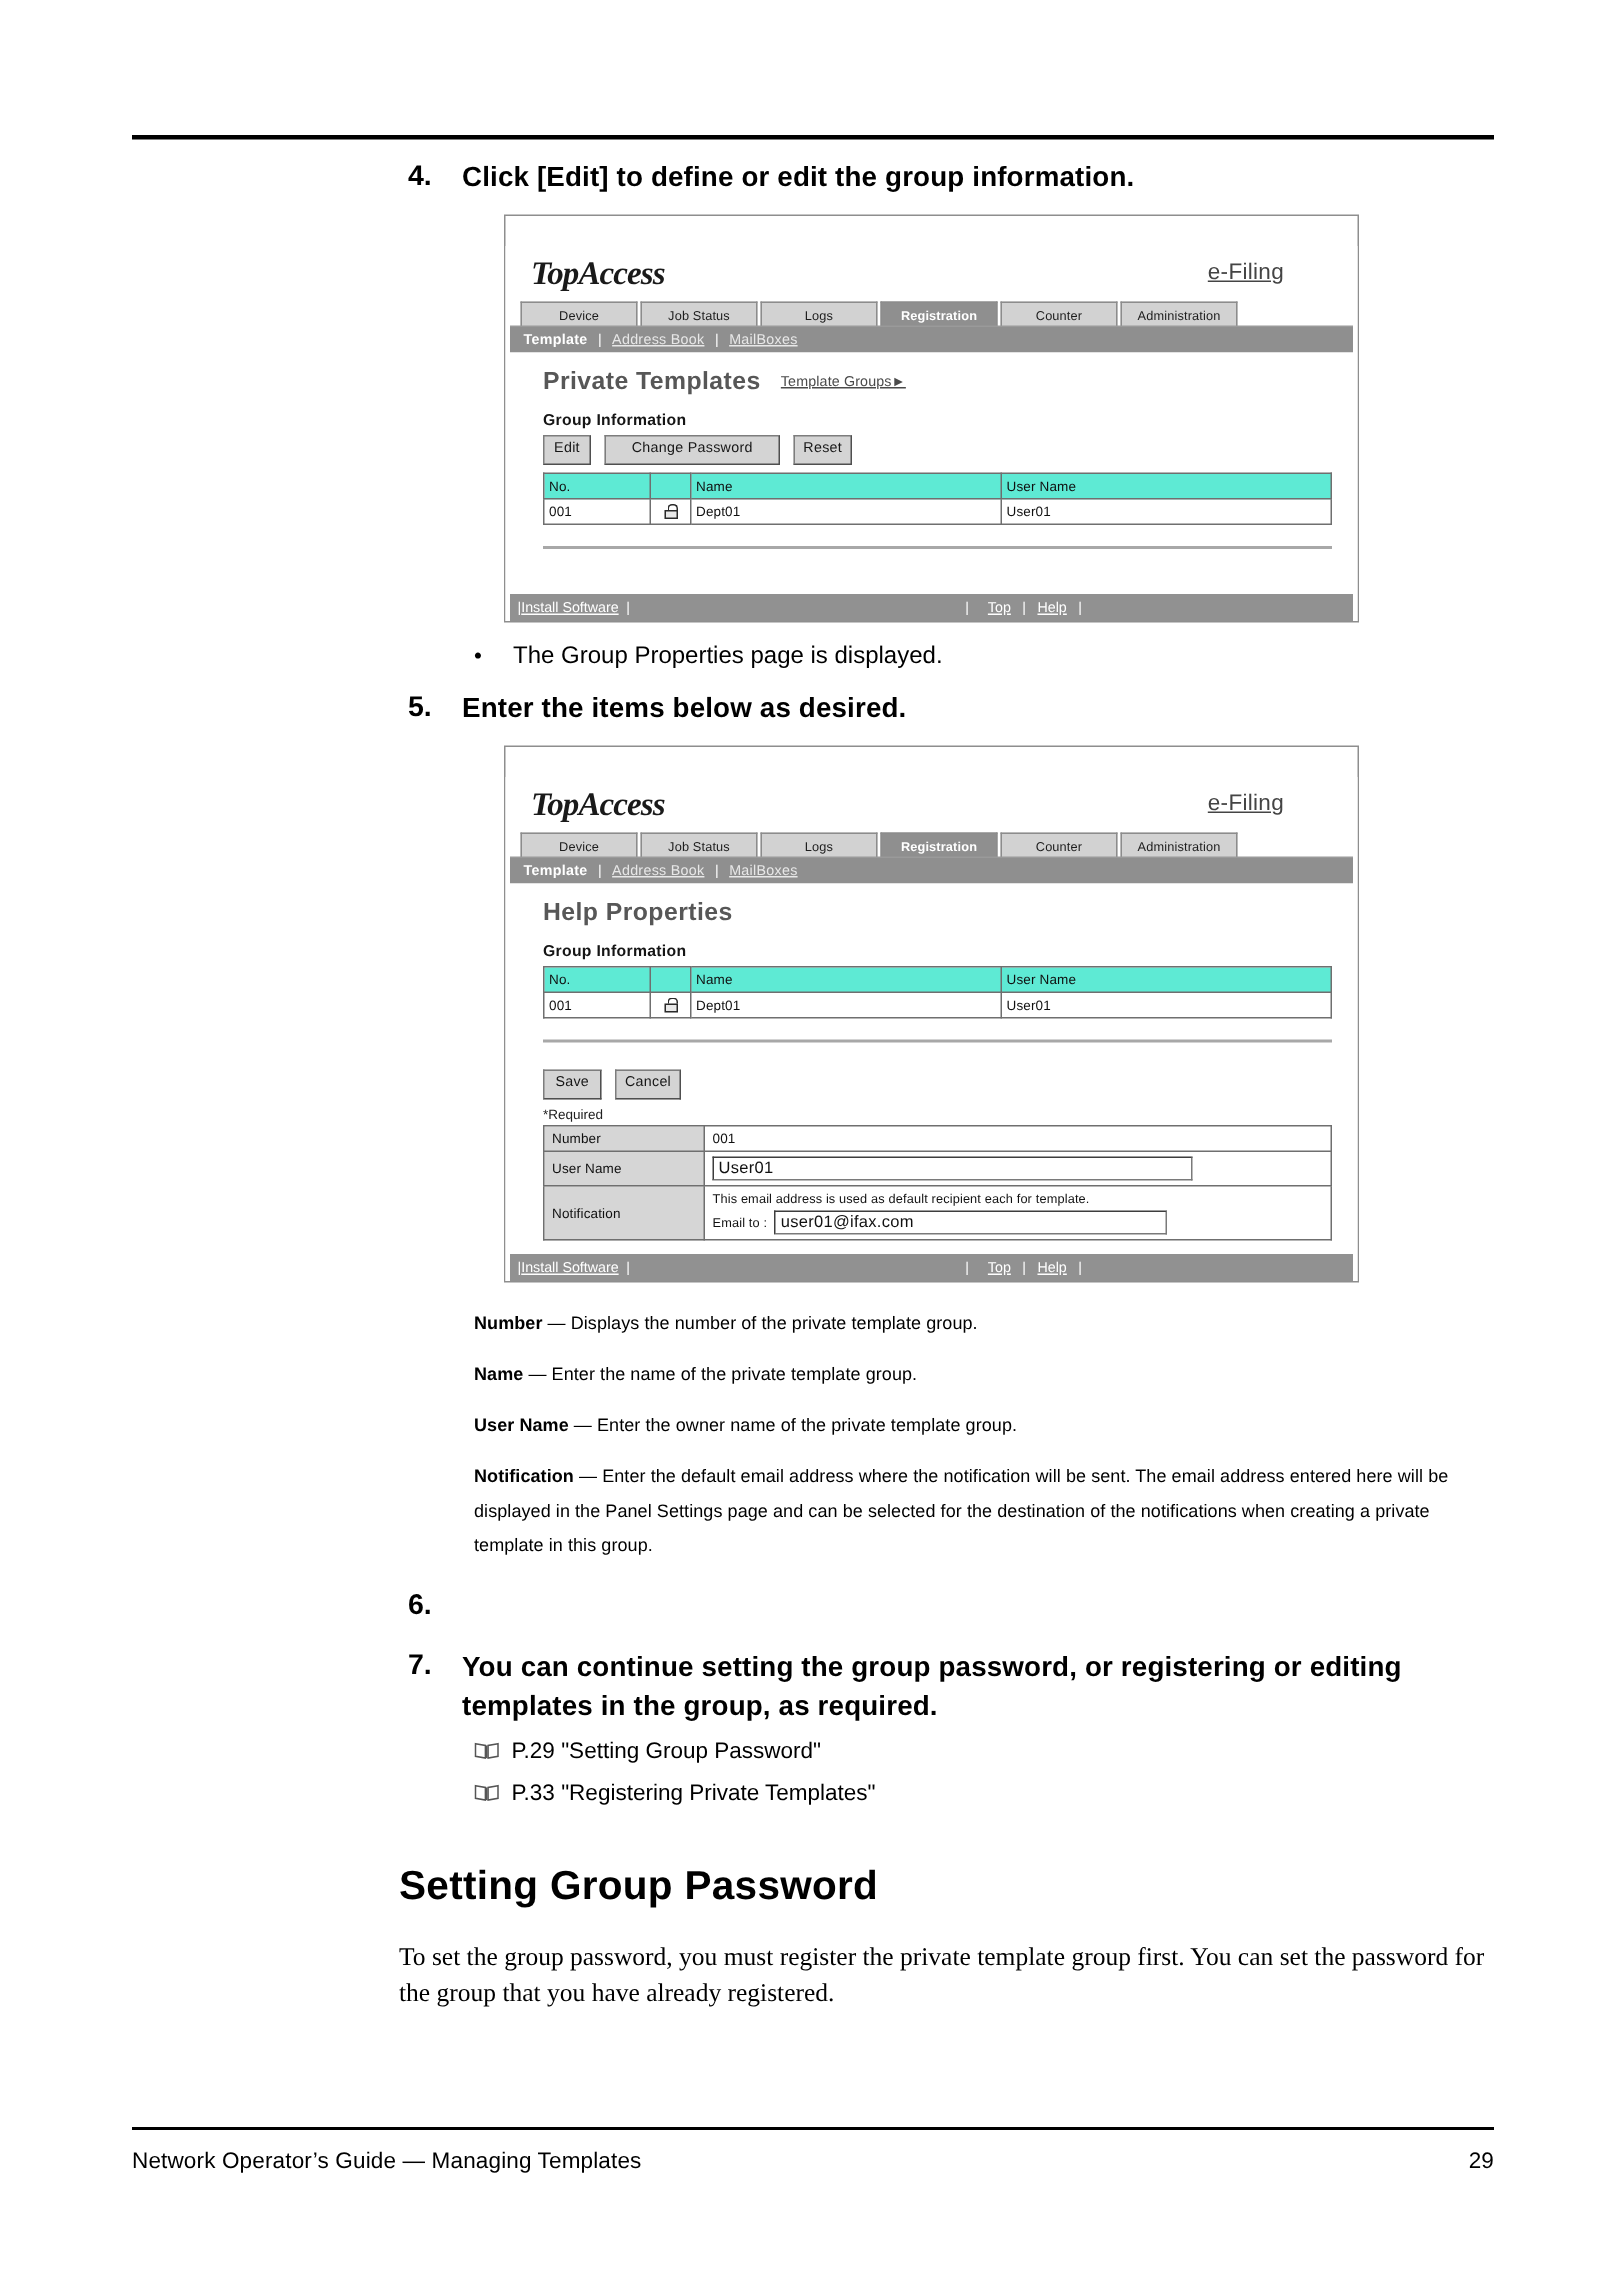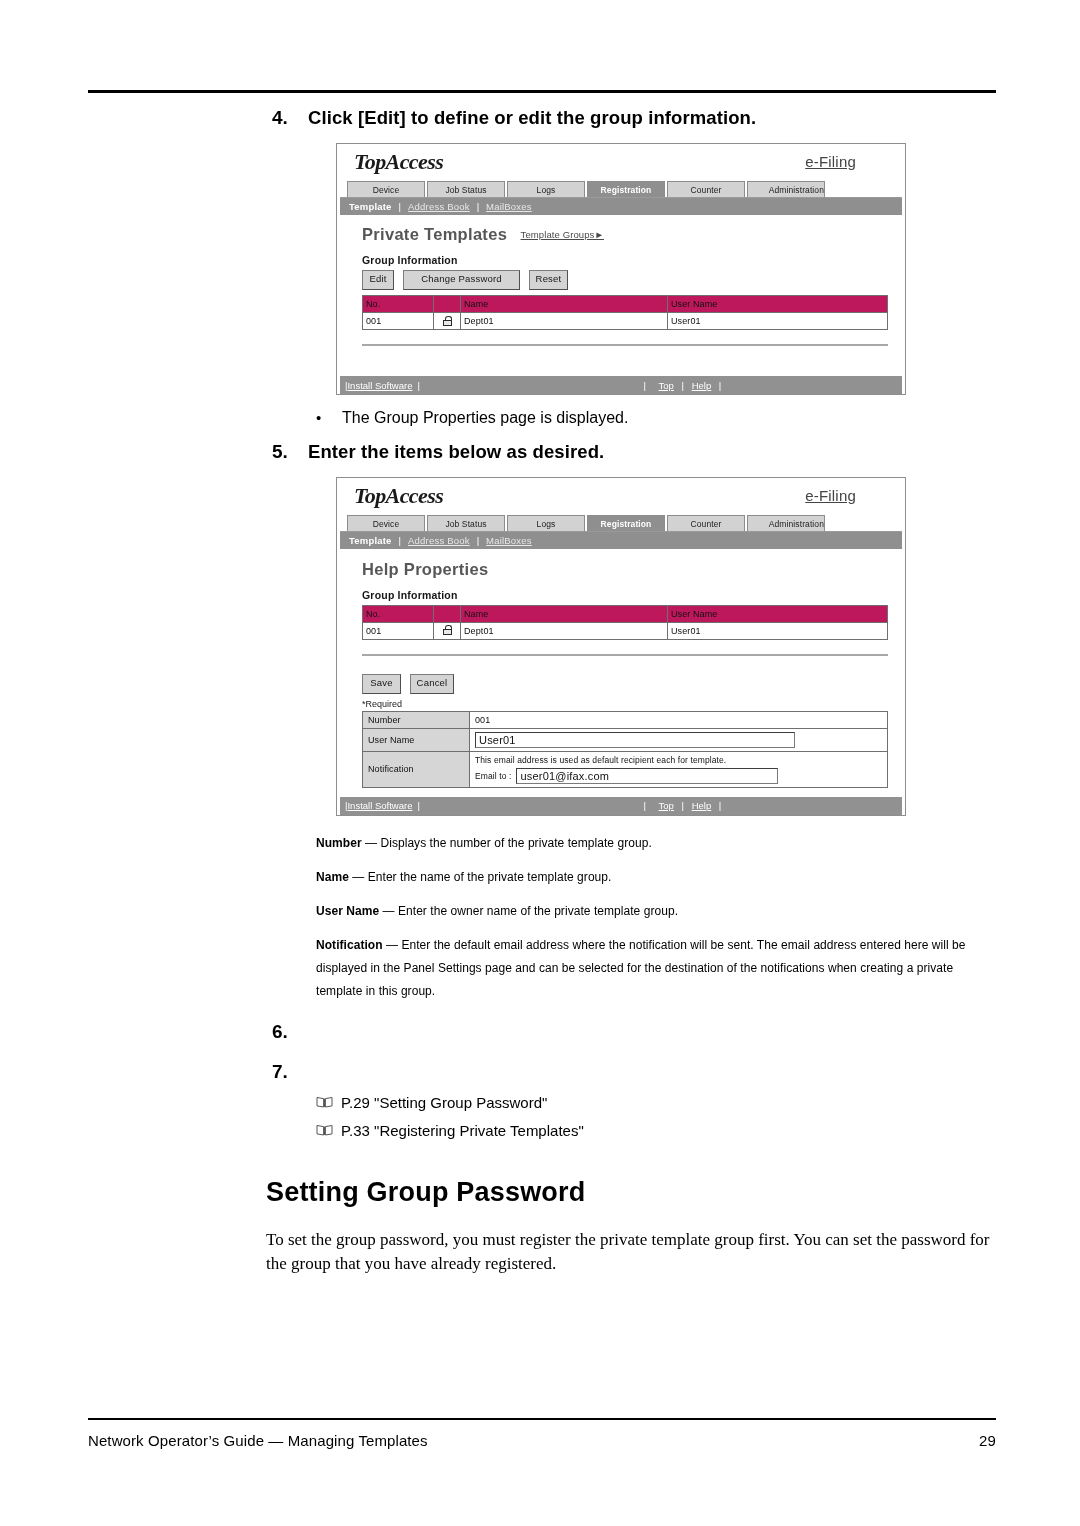--- a/index.html
+++ b/index.html
@@ -90,20 +90,21 @@
   .shot {
     width: 570px;
     border: 1px solid #8e8e8e;
     background: #ffffff;
     box-sizing: border-box;
     position: relative;
   }
   .shot-inner {
     border-left: 3px solid #ffffff;
     border-right: 3px solid #ffffff;
+    margin-top: 20px;
   }
   .brandbar {
     height: 36px;
     position: relative;
     background: #ffffff;
     padding-left: 12px;
   }
   .brand {
     position: absolute;
     left: 14px;
@@ -157,21 +158,21 @@
   .tab.active {
     background: #8f8f8f;
     color: #ffffff;
     font-weight: bold;
   }
   .tab.w1 { width: 78px; }
   .tab.w2 { width: 78px; }
   .tab.w3 { width: 78px; }
   .tab.w4 { width: 78px; }
   .tab.w5 { width: 78px; }
-  .tab.w6 { width: 78px; text-align: right; }
+  .tab.w6 { width: 78px; }
 
   
   .subnav {
     height: 17px;
     background: #8f8f8f;
     display: flex;
     align-items: center;
     padding-left: 9px;
     font-size: 9.5px;
     color: #ffffff;
@@ -250,21 +251,21 @@
   }
   table.gt th, table.gt td {
     border: 1px solid #6f6f6f;
     padding: 1px 3px;
     text-align: left;
     font-weight: normal;
     color: #101010;
     height: 14px;
     letter-spacing: 0.1px;
   }
-  table.gt th { background: #be185d; }
+  table.gt th { background: #5eead4; }
   table.gt td { background: #ffffff; }
   .col-no { width: 64px; }
   .col-lock { width: 20px; text-align: center !important; }
   .col-name { width: 200px; }
 
   .lock-ico {
     display: inline-block;
     width: 9px; height: 10px;
     position: relative;
     vertical-align: -1px;
@@ -658,20 +659,21 @@
         <b>Notification</b><span> — </span><span>Enter the default email address where the notification will be sent.  The email address entered here will be displayed in the Panel Settings page and can be selected for the destination of the notifications when creating a private template in this group.</span>
       </div>
     </div>
 
     <div class="step" style="margin-top:16px;">
       <div class="step-num">6.</div>
     </div>
 
     <div class="step" style="margin-top:14px;">
       <div class="step-num">7.</div>
+      <div class="step-body" style="max-width:690px;">You can continue setting the group password, or registering or editing templates in the group, as required.</div>
     </div>
 
     <div class="refs">
       <div class="ref">
         <span class="book-ico">
           <svg width="17" height="12" viewBox="0 0 17 12">
             <path d="M1 1.5 L7.6 2.6 L7.6 11 L1 9.9 Z" fill="none" stroke="#555" stroke-width="1"></path>
             <path d="M16 1.5 L9.4 2.6 L9.4 11 L16 9.9 Z" fill="none" stroke="#555" stroke-width="1"></path>
             <line x1="8.5" y1="2.7" x2="8.5" y2="11" stroke="#555" stroke-width="1"></line>
           </svg>

